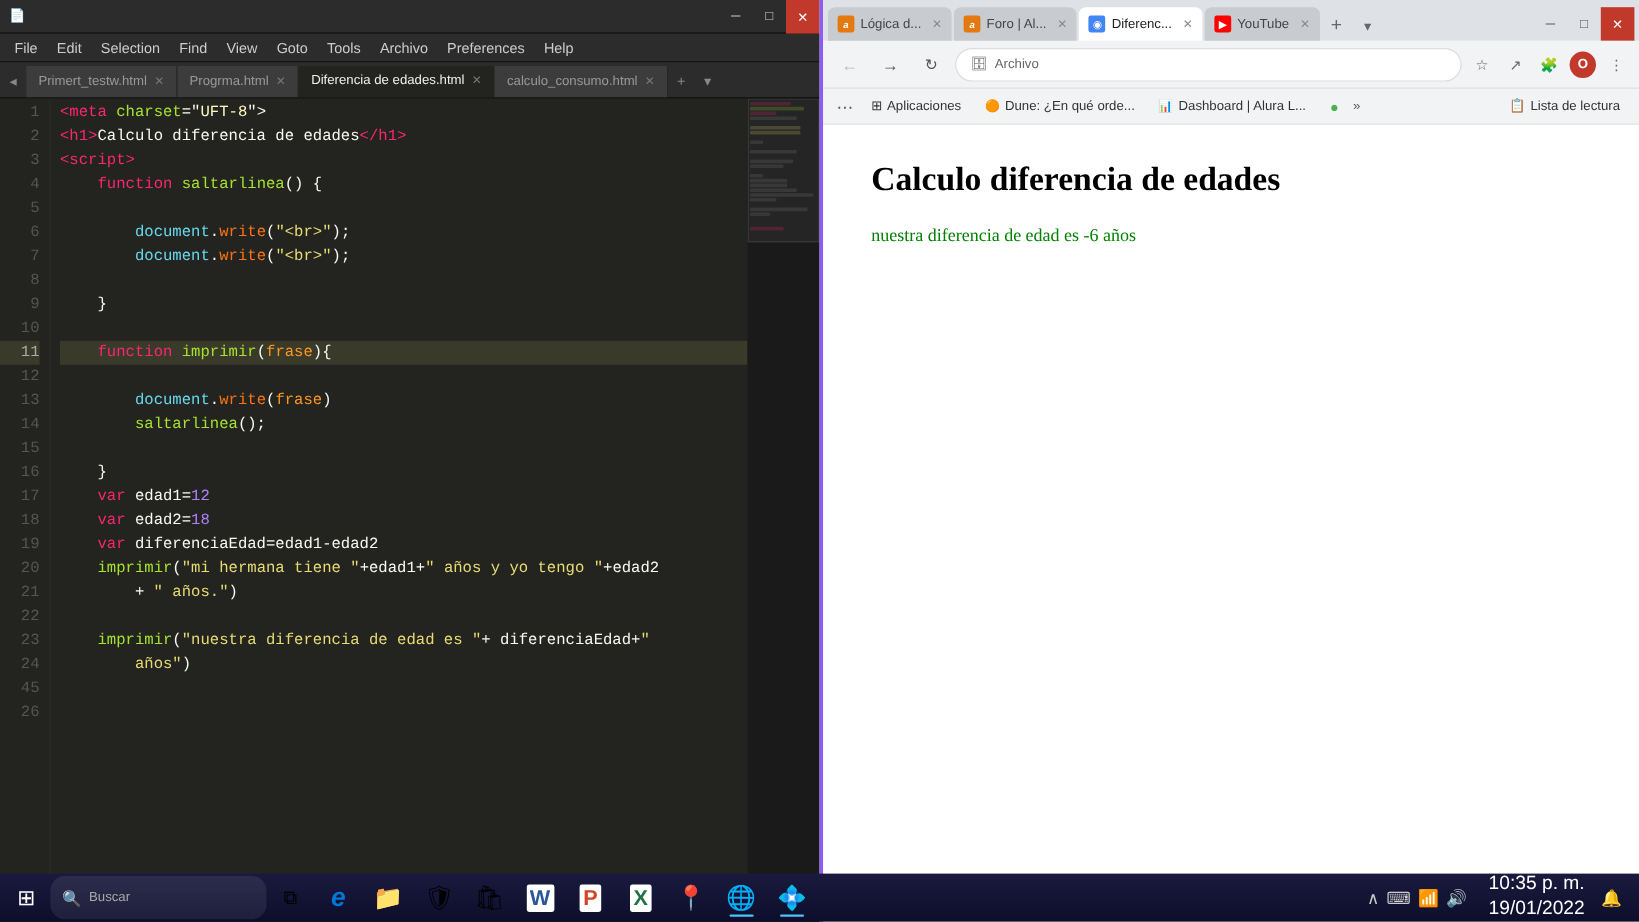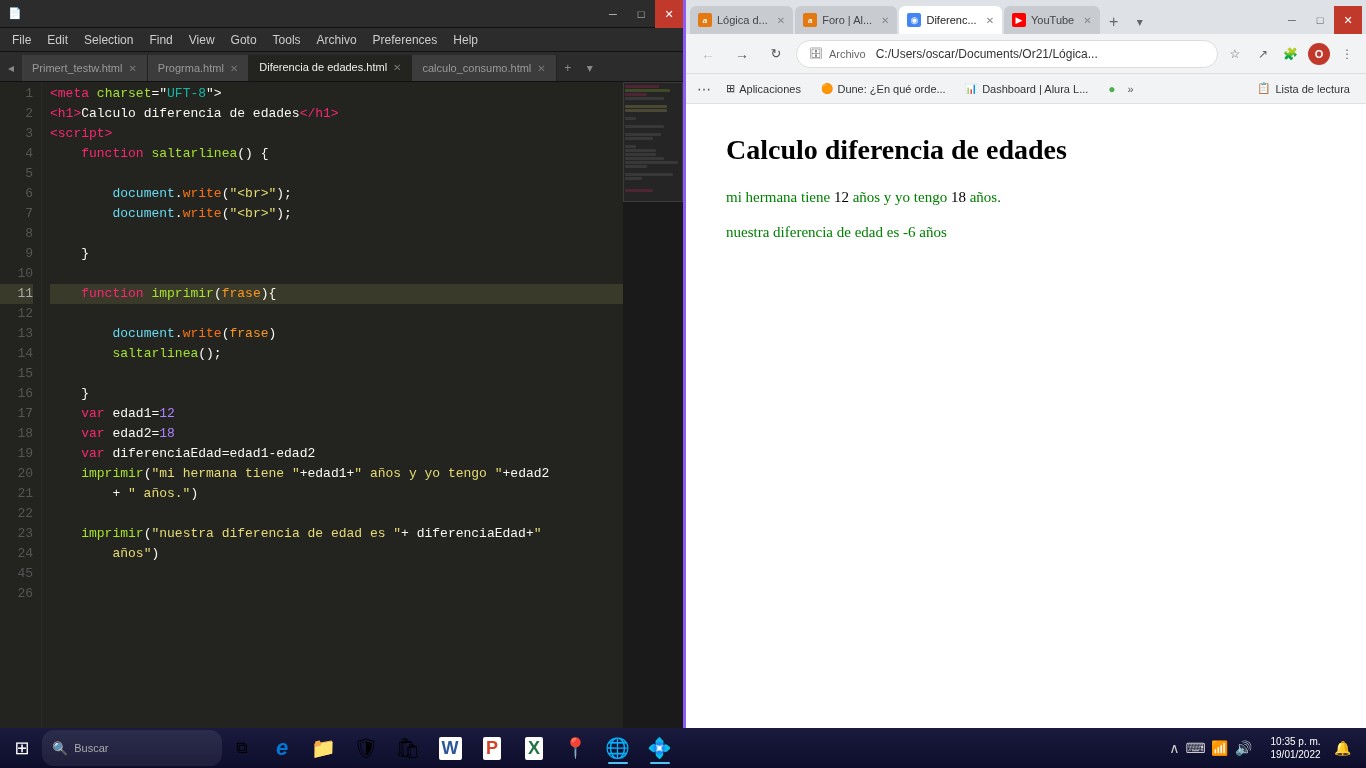--- a/index.html
+++ b/index.html
@@ -141,21 +141,21 @@
     }
     .code-line { height: 20px; display: flex; align-items: center; white-space: pre; }
     .code-line.active-line { background: #3a3a2a; }
 
     
     .kw { color: #f92672; }         
     .fn { color: #a6e22e; }         
     .str { color: #e6db74; }        
     .tag { color: #f92672; }        
     .attr { color: #a6e22e; }       
-    .val { color: #14b8a6; }         
+    .val { color: #fef9c3; }         
     .num { color: #ae81ff; }        
     .param { color: #fd971f; }      
     .plain { color: #f8f8f2; }
     .doc-fn { color: #66d9ef; }     
     .method { color: #f97316; }
 
     
     .minimap {
       width: 60px;
       background: #1a1a1a;
@@ -359,21 +359,21 @@
       display: flex; align-items: center; justify-content: center;
       cursor: pointer; border-radius: 4px; padding: 0 4px;
     }
     .tb-spacer { flex: 1; }
     .tb-systray {
       display: flex; align-items: center; gap: 6px;
       padding: 0 8px;
       height: 36px;
     }
     .tb-systray-icon { font-size: 14px; color: #ccc; cursor: pointer; }
-    .tb-clock { color: white; font-size: 10px; text-align: right; line-height: 1.3; padding: 0 8px; cursor: pointer; }
+    .tb-clock { color: white; font-size: 16px; text-align: right; line-height: 1.3; padding: 0 8px; cursor: pointer; }
     .tb-notif { color: #ccc; font-size: 14px; padding: 0 4px; cursor: pointer; }
 
     
     .tb-app {
       height: 36px;
       min-width: 40px;
       display: flex; align-items: center; justify-content: center;
       cursor: pointer; border-radius: 4px;
       position: relative;
       font-size: 20px;
@@ -622,21 +622,20 @@
     </div>
   </div>
 
   <div class="browser-addressbar">
     <div class="nav-btn disabled">←</div>
     <div class="nav-btn">→</div>
     <div class="nav-btn" style="font-size:13px;">↻</div>
     <div class="address-input">
       <span class="lock-icon">🗄</span>
       <span style="font-size:11px; color:#666; margin-right:4px;">Archivo</span>
-      <span class="address-text">C:/Users/oscar/Documents/Or21/Lógica...</span>
     </div>
     <div class="address-right-icons">
       <div class="addr-icon">☆</div>
       <div class="addr-icon">↗</div>
       <div class="addr-icon">🧩</div>
       <div class="addr-icon" style="width:22px; height:22px; border-radius:50%; background:#c0392b; color:white; font-size:11px; font-weight:bold;">O</div>
       <div class="addr-icon">⋮</div>
     </div>
   </div>
 
@@ -660,23 +659,20 @@
     <div class="bookmark-overflow">»</div>
     <div style="flex:1;"></div>
     <div class="bookmark-item">
       <span>📋</span>
       <span>Lista de lectura</span>
     </div>
   </div>
 
   <div class="browser-content">
     <h1 class="page-title">Calculo diferencia de edades</h1>
-    <p class="page-para">
-      mi hermana tiene <span class="inline-num">12</span> años y yo tengo <span class="inline-num">18</span> años.
-    </p>
     <p class="page-para">nuestra diferencia de edad es -6 años</p>
   </div>
 </div>
 
 <div id="taskbar">
   <div class="tb-start">⊞</div>
 
   <div class="tb-btn" style="width:180px; background:rgba(255,255,255,0.08); border-radius:12px; gap:6px; padding:0 10px; justify-content:flex-start;">
     <span style="font-size:13px; color:#aaa;">🔍</span>
     <span style="font-size:11px; color:#aaa;">Buscar</span>

